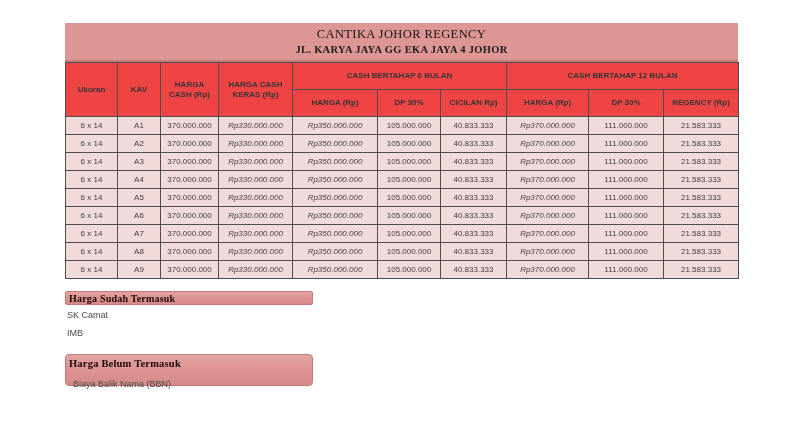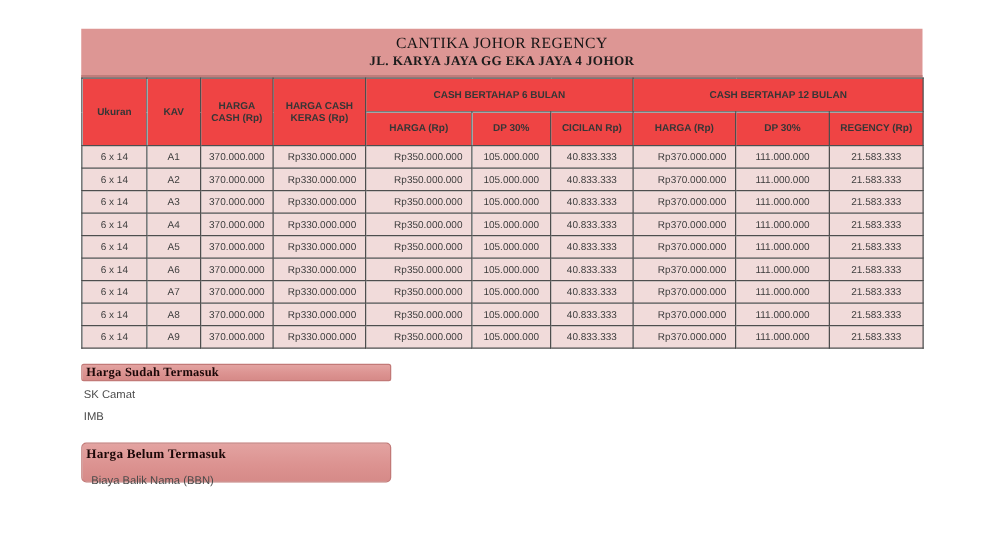--- a/index.html
+++ b/index.html
@@ -30,21 +30,21 @@
     background:#ef4444;font-size:8px;font-weight:bold;color:#363636;
     text-align:center;vertical-align:middle;padding:1px 6px;line-height:10px;
   }
   tr.group-row th{height:24px;}
   tr.sub-row th{height:24px;}
   table.price tbody td{
     background:#f1dbda;font-size:8px;color:#3d3d3d;height:17px;
     text-align:center;vertical-align:middle;padding:0 2px;white-space:nowrap;
   }
   td.rp-cell{padding:0;}
-  .rp-wrap{display:flex;justify-content:flex-end;align-items:center;padding:0 5px 0 5px;}
+  .rp-wrap{display:flex;justify-content:center;align-items:center;padding:0 5px 0 5px;font-style:italic;}
   .rp-sym{flex:0 0 auto;}
   .rp-val{flex:0 0 auto;}
 
   
   .note-banner{
     position:absolute;left:65px;width:248px;box-sizing:border-box;
     background:linear-gradient(180deg,#e3a3a1 0%,#dc9391 55%,#d68a88 100%);
     border:1px solid #c27977;
     font-family:"Liberation Serif", serif;font-weight:bold;color:#1c0808;
     padding-left:3px;letter-spacing:.2px;

